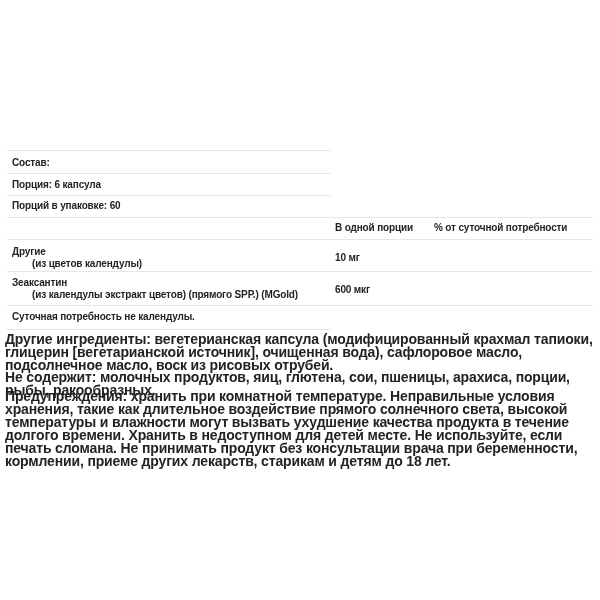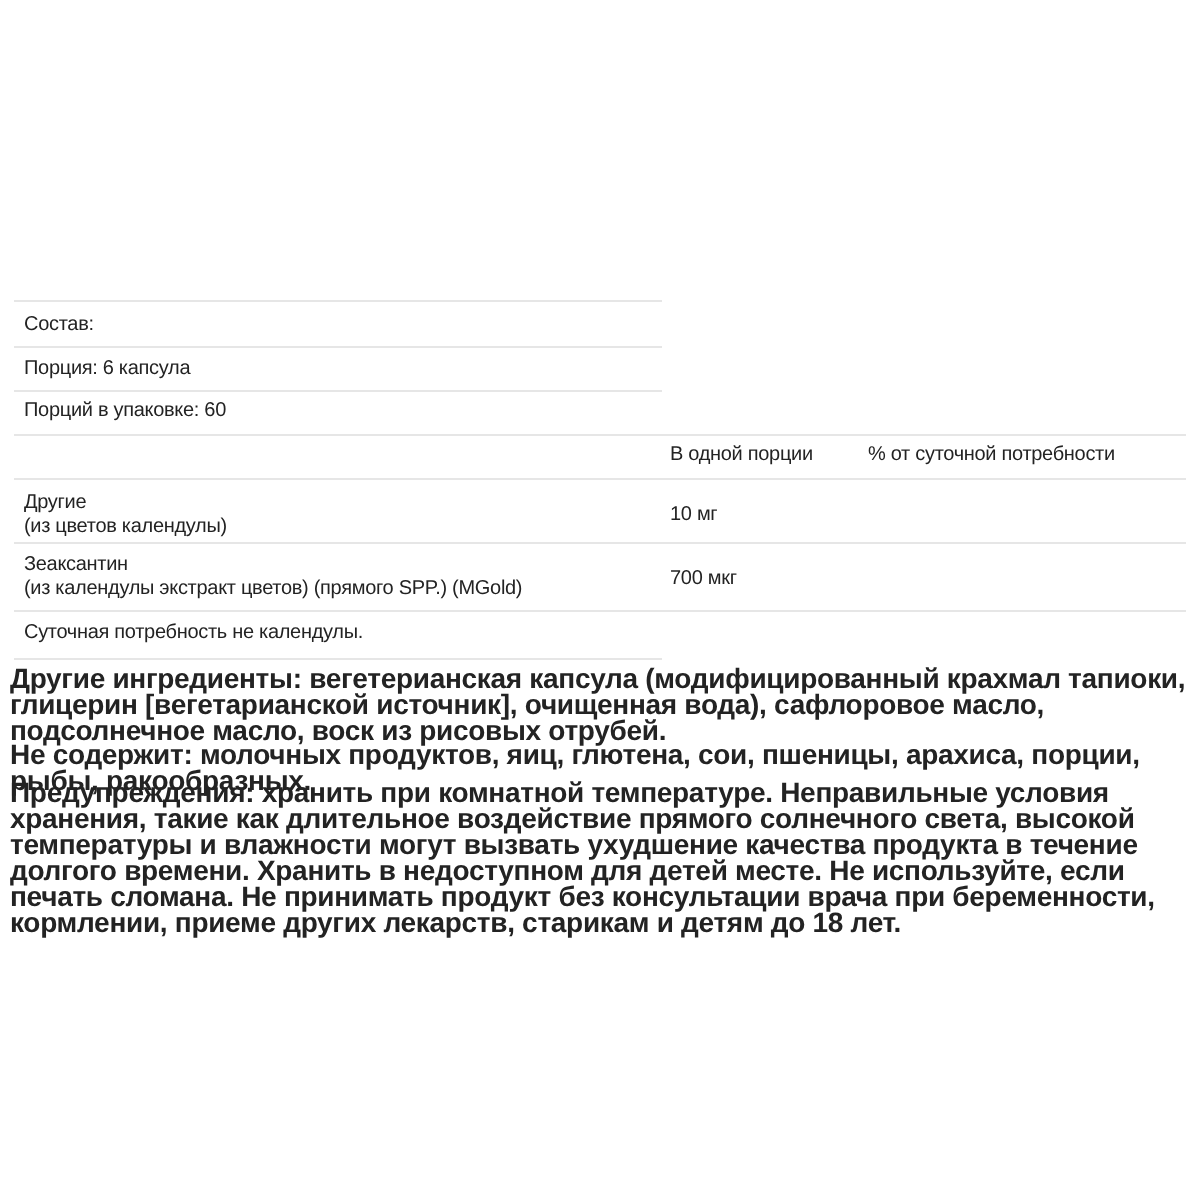--- a/index.html
+++ b/index.html
@@ -20,26 +20,26 @@
     position: absolute;
     height: 1px;
     left: 7px;
     background: #e6e6e6;
   }
   .hr.short { width: 324px; }
   .hr.full  { width: 586px; }
   .txt {
     position: absolute;
     font-size: 10px;
-    font-weight: 400;
+    font-weight: 700;
     letter-spacing: -0.15px;
     line-height: 11.5px;
     white-space: nowrap;
   }
-  .name-block .src { display: block; }
+  .name-block .src { display: block; margin-left: 20px; }
   .para {
     position: absolute;
     left: 5px;
     width: 589px;
     font-size: 14px;
     font-weight: 700;
     letter-spacing: -0.15px;
     line-height: 13px;
     white-space: normal;
   }
@@ -71,21 +71,21 @@
   <div class="txt name-block" style="top:246px;left:12px">
     <span>Другие</span>
     <span class="src">(из цветов календулы)</span>
   </div>
   <div class="txt" style="top:252px;left:335px">10 мг</div>
 
   <div class="txt name-block" style="top:277px;left:12px">
     <span>Зеаксантин</span>
     <span class="src">(из календулы экстракт цветов) (прямого SPP.) (MGold)</span>
   </div>
-  <div class="txt" style="top:284px;left:335px">700 мкг</div>
+  <div class="txt" style="top:284px;left:335px">600 мкг</div>
 
   <div class="txt" style="top:311px;left:12px">Суточная потребность не календулы.</div>
 
   <div class="para" style="top:333px">Другие ингредиенты: вегетерианская капсула (модифицированный крахмал тапиоки, глицерин [вегетарианской источник], очищенная вода), сафлоровое масло, подсолнечное масло, воск из рисовых отрубей.</div>
 
   <div class="para" style="top:371px">Не содержит: молочных продуктов, яиц, глютена, сои, пшеницы, арахиса, порции, рыбы, ракообразных.</div>
 
   <div class="para" style="top:390px">Предупреждения: хранить при комнатной температуре.  Неправильные условия хранения, такие как длительное воздействие прямого солнечного света, высокой температуры и влажности могут вызвать ухудшение качества продукта в течение долгого времени. Хранить в недоступном для детей месте. Не используйте, если печать сломана. Не принимать продукт без консультации врача при беременности, кормлении, приеме других лекарств, старикам и детям до 18 лет.</div>
 
 </div>

